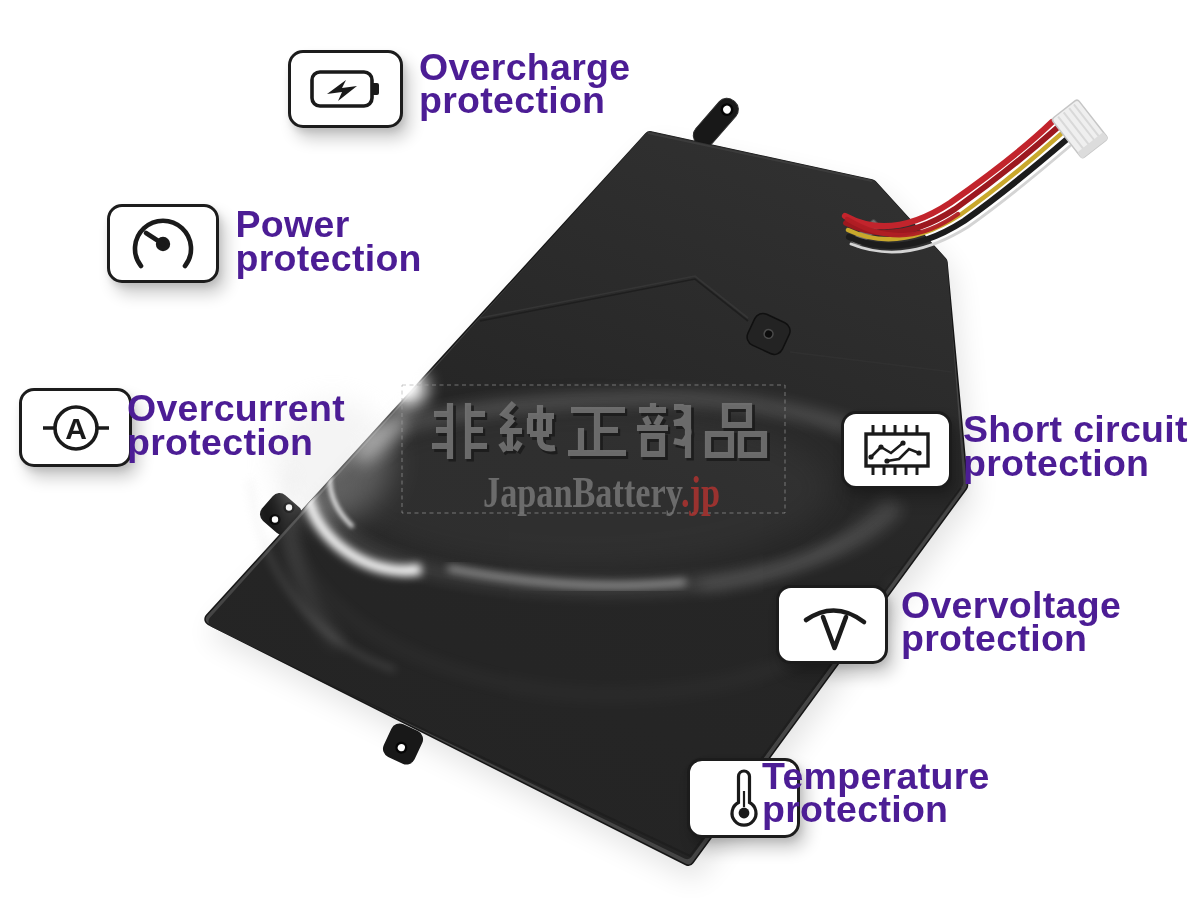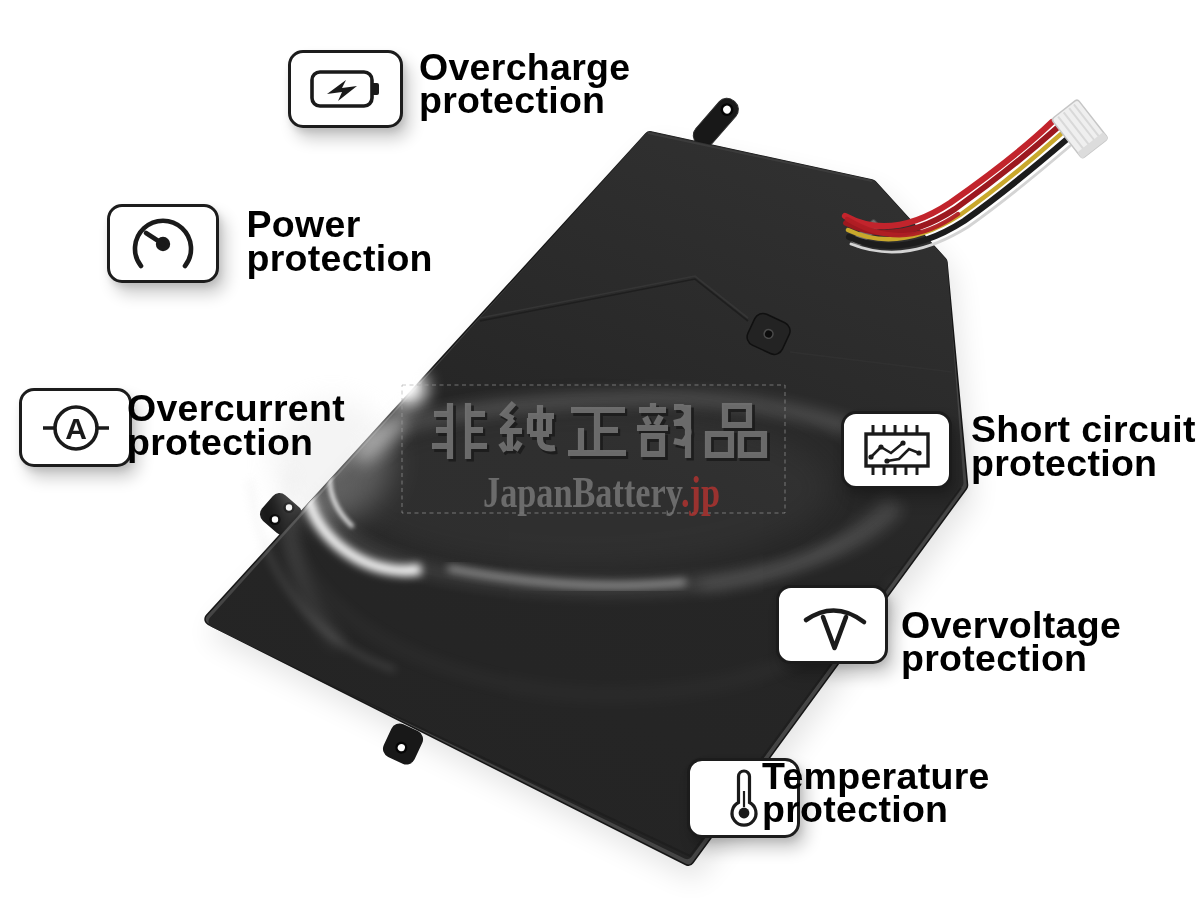--- a/index.html
+++ b/index.html
@@ -1,19 +1,19 @@
 <!DOCTYPE html>
 <html><head>
 <meta charset="utf-8">
 <style>
   html,body{margin:0;padding:0;background:#fff;width:1200px;height:900px;overflow:hidden;}
   #stage{position:relative;width:1200px;height:900px;font-family:"Liberation Sans",sans-serif;}
   .ibox{position:absolute;box-sizing:border-box;background:#fff;border:3px solid #1c1c1c;border-radius:15px;
         box-shadow:7px 11px 16px rgba(0,0,0,0.20), 2px 4px 6px rgba(0,0,0,0.10);display:flex;align-items:center;justify-content:center;}
-  .lbl{position:absolute;font-weight:bold;color:#000000;font-size:37.5px;line-height:33.5px;letter-spacing:0.3px;white-space:nowrap;}
+  .lbl{position:absolute;font-weight:bold;color:#4c1d95;font-size:37.5px;line-height:33.5px;letter-spacing:0.3px;white-space:nowrap;}
 </style>
 </head>
 <body>
 <div id="stage">
 <svg id="art" width="1200" height="900" viewBox="0 0 1200 900" style="position:absolute;left:0;top:0;">
   <defs>
     <linearGradient id="bodyG" x1="0.7" y1="0" x2="0.25" y2="1">
       <stop offset="0" stop-color="#303030"></stop>
       <stop offset="0.45" stop-color="#262626"></stop>
       <stop offset="1" stop-color="#242424"></stop>
@@ -141,21 +141,21 @@
 </div>
 <div class="lbl" style="left:419px;top:50.6px;">Overcharge<br>protection</div>
 
 <div class="ibox" style="left:107px;top:204px;width:112px;height:79px;">
   <svg width="92" height="64" viewBox="0 0 92 64">
     <path d="M24,54 A28,28 0 1 1 68,54" fill="none" stroke="#1a1a1a" stroke-width="4.6" stroke-linecap="round"></path>
     <circle cx="46" cy="32" r="7.2" fill="#1a1a1a"></circle>
     <path d="M46,32 L29,21" stroke="#1a1a1a" stroke-width="4.6" stroke-linecap="round"></path>
   </svg>
 </div>
-<div class="lbl" style="left:235.5px;top:208.1px;margin-left:11px;">Power<br>protection</div>
+<div class="lbl" style="left:235.5px;top:208.1px;">Power<br>protection</div>
 
 <div class="ibox" style="left:19px;top:388px;width:113px;height:79px;">
   <svg width="100" height="64" viewBox="0 0 100 64">
     <circle cx="50" cy="32" r="21" fill="none" stroke="#1a1a1a" stroke-width="3.6"></circle>
     <text x="50" y="43" text-anchor="middle" font-family="Liberation Sans" font-weight="bold" font-size="30" fill="#1a1a1a">A</text>
     <path d="M17,32 H29 M71,32 H83" stroke="#1a1a1a" stroke-width="3.6"></path>
   </svg>
 </div>
 <div class="lbl" style="left:127px;top:392.1px;">Overcurrent<br>protection</div>
 
@@ -164,29 +164,29 @@
     <rect x="15" y="15" width="62" height="32" fill="none" stroke="#1a1a1a" stroke-width="3.4"></rect>
     <path d="M22,15 V6 M33,15 V6 M44,15 V6 M55,15 V6 M66,15 V6 M22,47 V56 M33,47 V56 M44,47 V56 M55,47 V56 M66,47 V56" stroke="#1a1a1a" stroke-width="3"></path>
     <path d="M20,38 L30,28 M30,28 L40,34 L52,24 M36,42 L48,40 L58,30 L68,34" fill="none" stroke="#1a1a1a" stroke-width="2.6"></path>
     <circle cx="20" cy="38" r="2.6" fill="#1a1a1a"></circle>
         <circle cx="30" cy="28" r="2.6" fill="#1a1a1a"></circle>
     <circle cx="52" cy="24" r="2.6" fill="#1a1a1a"></circle>
         <circle cx="36" cy="42" r="2.6" fill="#1a1a1a"></circle>
     <circle cx="68" cy="34" r="2.6" fill="#1a1a1a"></circle>
   </svg>
 </div>
-<div class="lbl" style="left:963px;top:413.1px;padding-left:8px;">Short circuit<br>protection</div>
+<div class="lbl" style="left:963px;top:413.1px;">Short circuit<br>protection</div>
 
 <div class="ibox" style="left:776px;top:585px;width:112px;height:79px;">
   <svg width="92" height="64" viewBox="0 0 92 64">
     <path d="M20,27 Q49,7 78,29" fill="none" stroke="#1a1a1a" stroke-width="4.6" stroke-linecap="round"></path>
     <path d="M37,24 L48.5,55 L60,24" fill="none" stroke="#1a1a1a" stroke-width="4.6" stroke-linecap="round" stroke-linejoin="round"></path>
   </svg>
 </div>
-<div class="lbl" style="left:901px;top:588.6px;margin-top:20px;">Overvoltage<br>protection</div>
+<div class="lbl" style="left:901px;top:588.6px;">Overvoltage<br>protection</div>
 
 <div class="ibox" style="left:687px;top:758px;width:113px;height:80px;">
   <svg width="82" height="62" viewBox="0 0 82 62">
     <path d="M35.5,9.5 a5.5,5.5 0 0 1 11,0 v26 a12,12 0 1 1 -11,0 z" fill="none" stroke="#1a1a1a" stroke-width="3.2"></path>
     <circle cx="41" cy="46" r="5.4" fill="#1a1a1a"></circle>
     <path d="M41,24 V40" stroke="#1a1a1a" stroke-width="2.2"></path>
   </svg>
 </div>
 <div class="lbl" style="left:762px;top:759.6px;">Temperature<br>protection</div>
 

